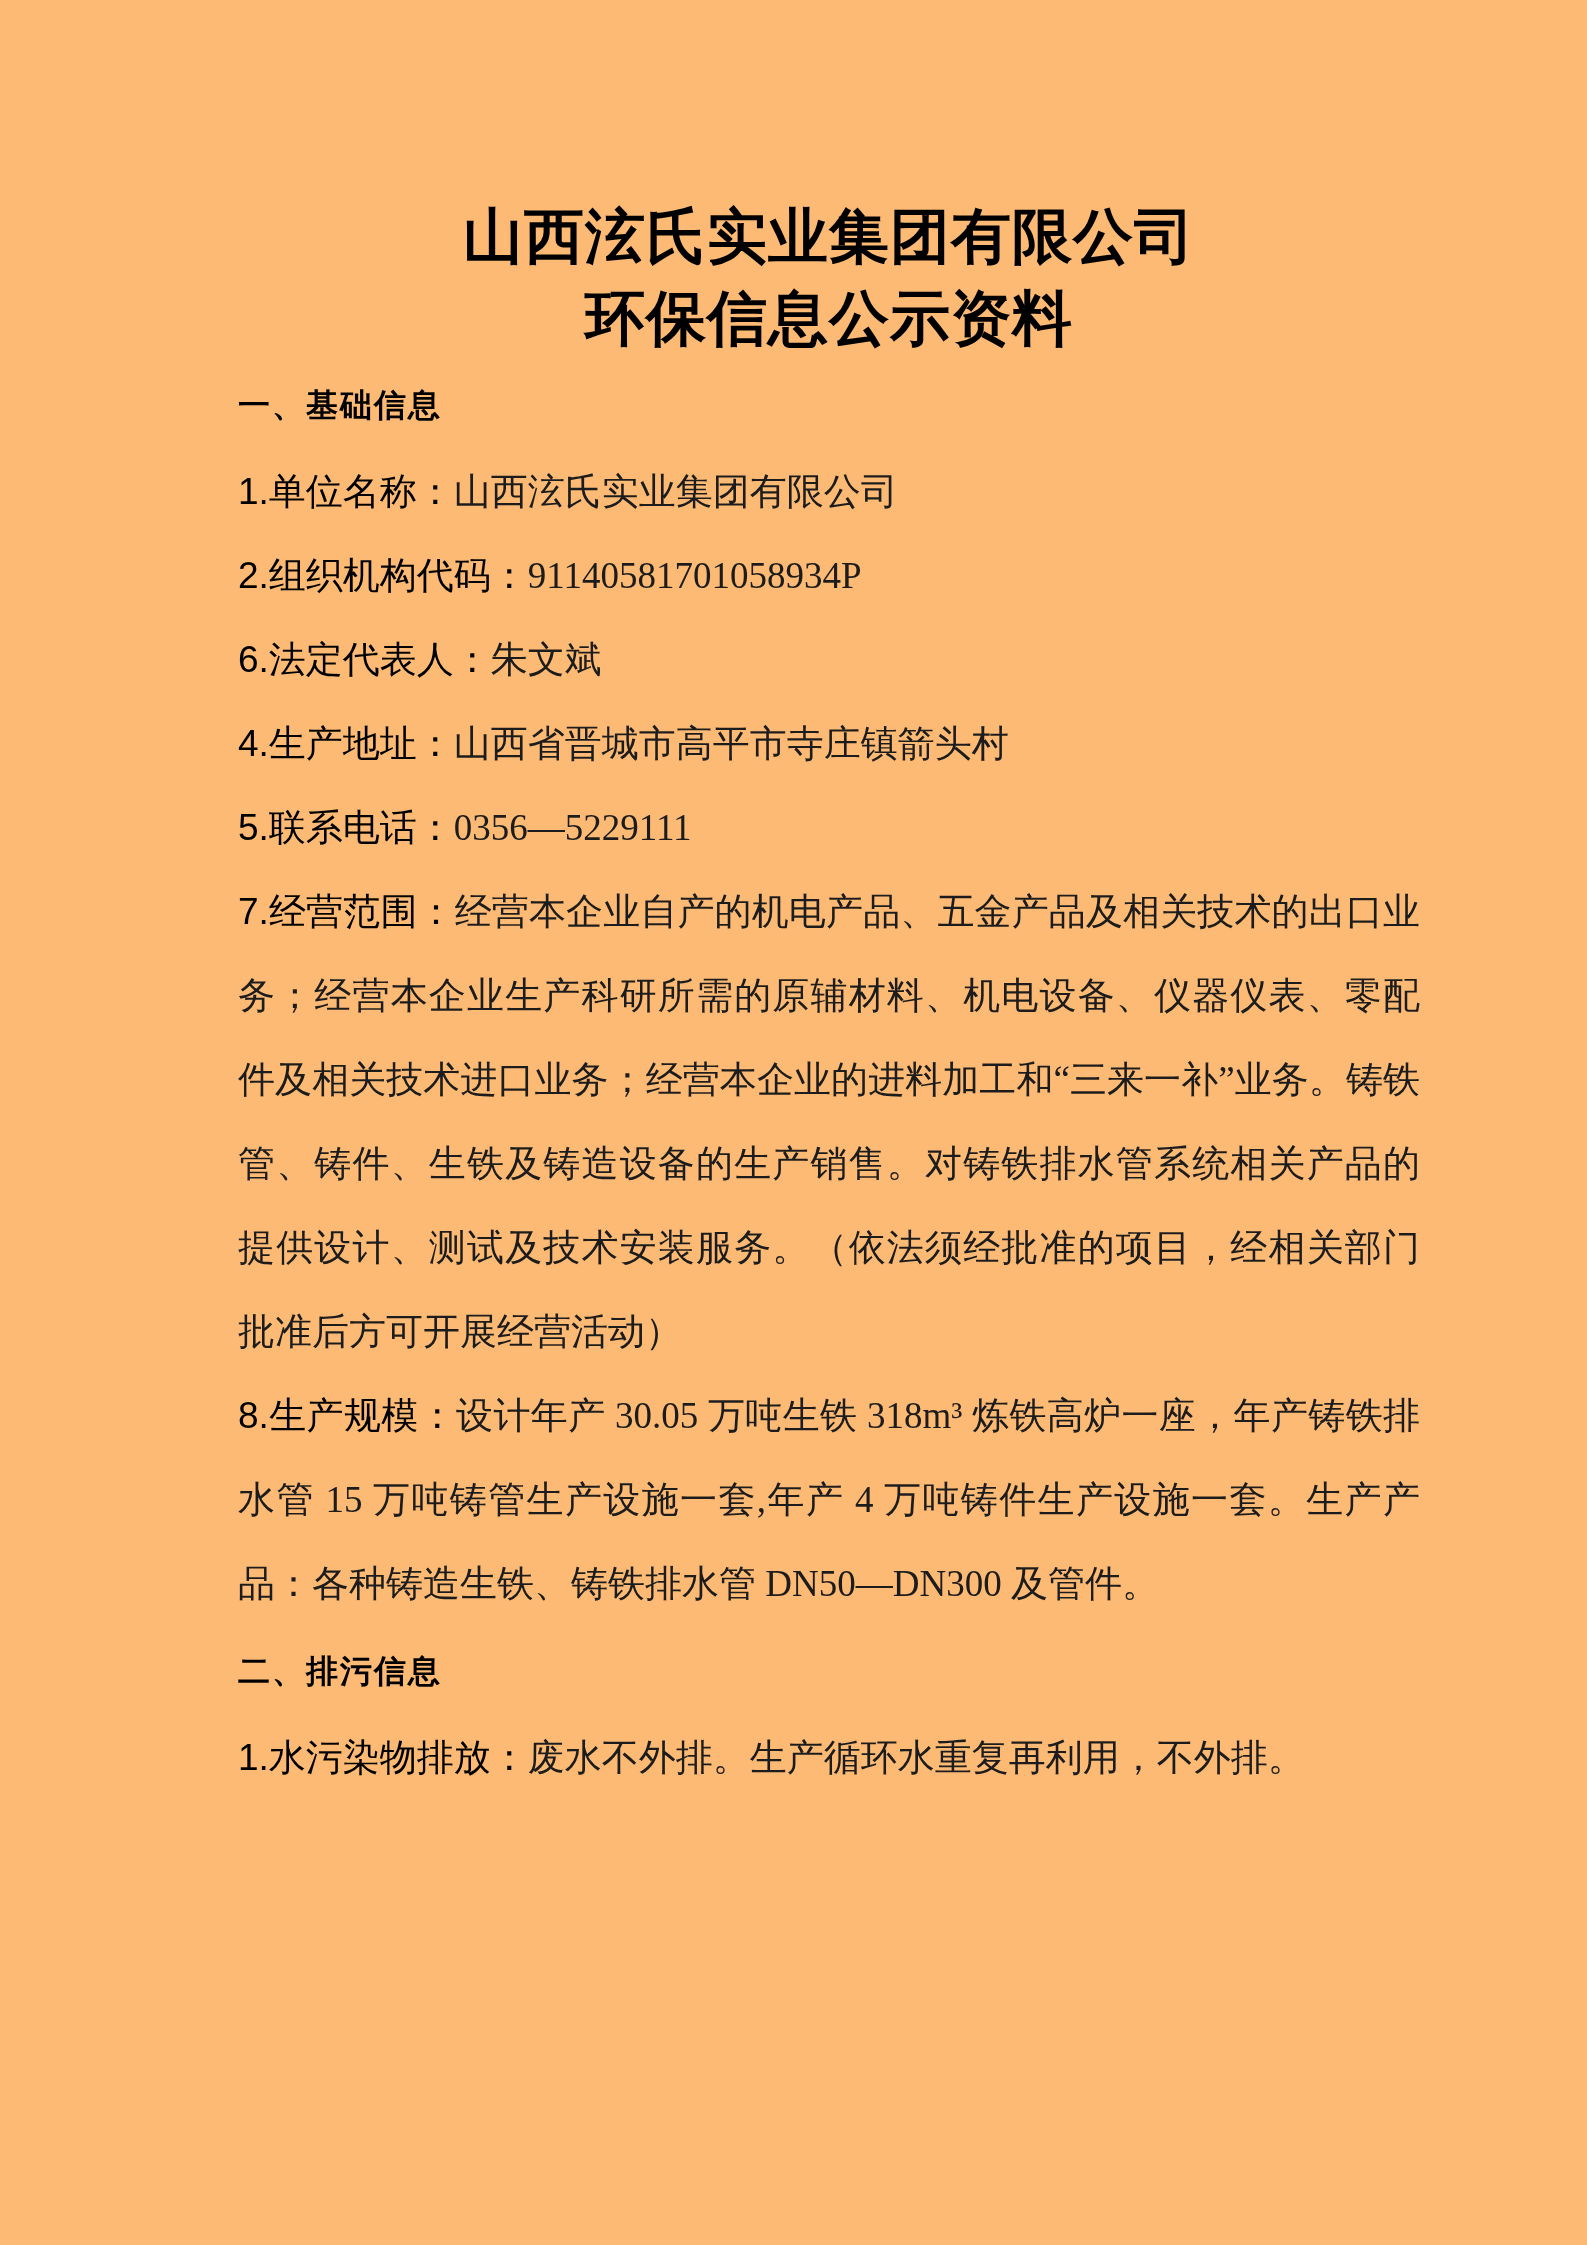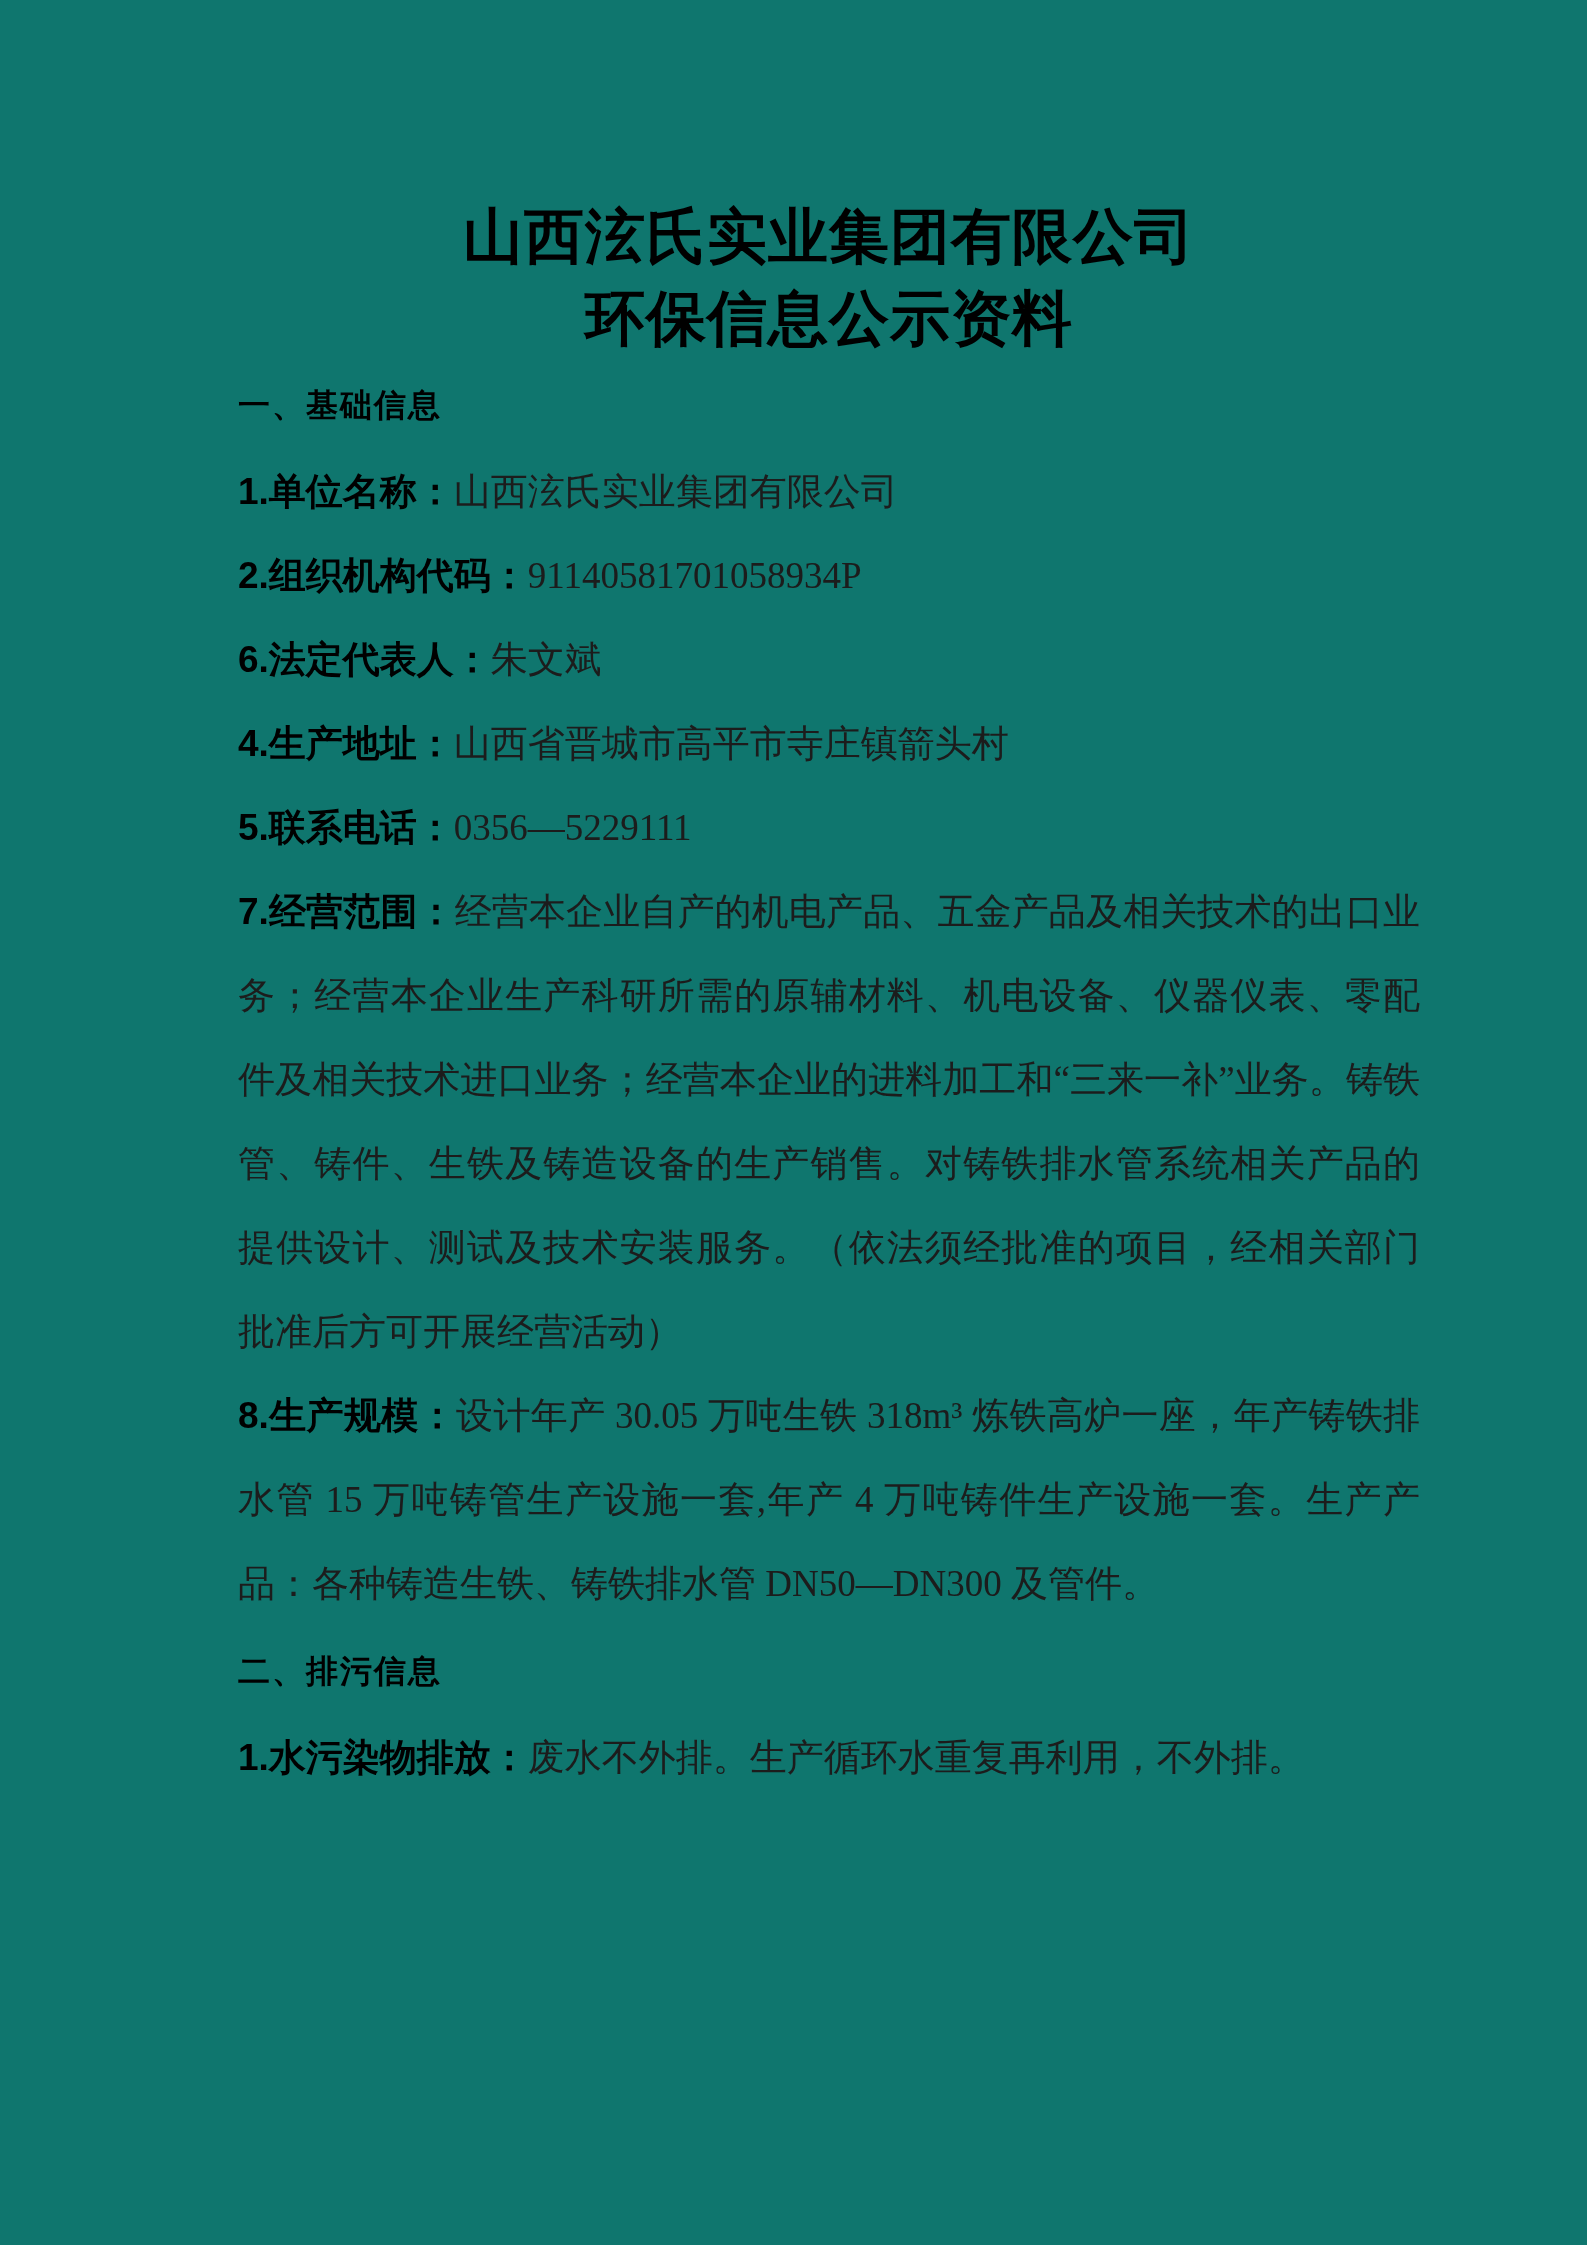--- a/index.html
+++ b/index.html
@@ -12,21 +12,21 @@
     height: 2245px;
     color: #000;
     font-family: "Liberation Serif", serif;
     overflow: hidden;
   }
   .page {
     box-sizing: border-box;
     width: 1587px;
     height: 2245px;
     padding: 196px 167px 60px 238px;
-    background: #0f766e;
+    background: #fdba74;
   }
   .doc-title {
     text-align: center;
     font-family: "Liberation Sans", sans-serif;
     font-weight: 700;
     font-size: 60px;
     line-height: 82px;
     color: #000;
     letter-spacing: 1px;
   }
@@ -43,21 +43,21 @@
     font-size: 37px;
     line-height: 84px;
     margin: 0;
     color: #1c1c1c;
   }
   .item.wrap {
     text-align: justify;
   }
   .lbl {
     font-family: "Liberation Sans", sans-serif;
-    font-weight: 700;
+    font-weight: 400;
     color: #000;
   }
   .note-line {
     font-size: 37px;
     line-height: 84px;
     margin: 0;
     text-indent: 2em;
     color: #1c1c1c;
   }
 </style>

